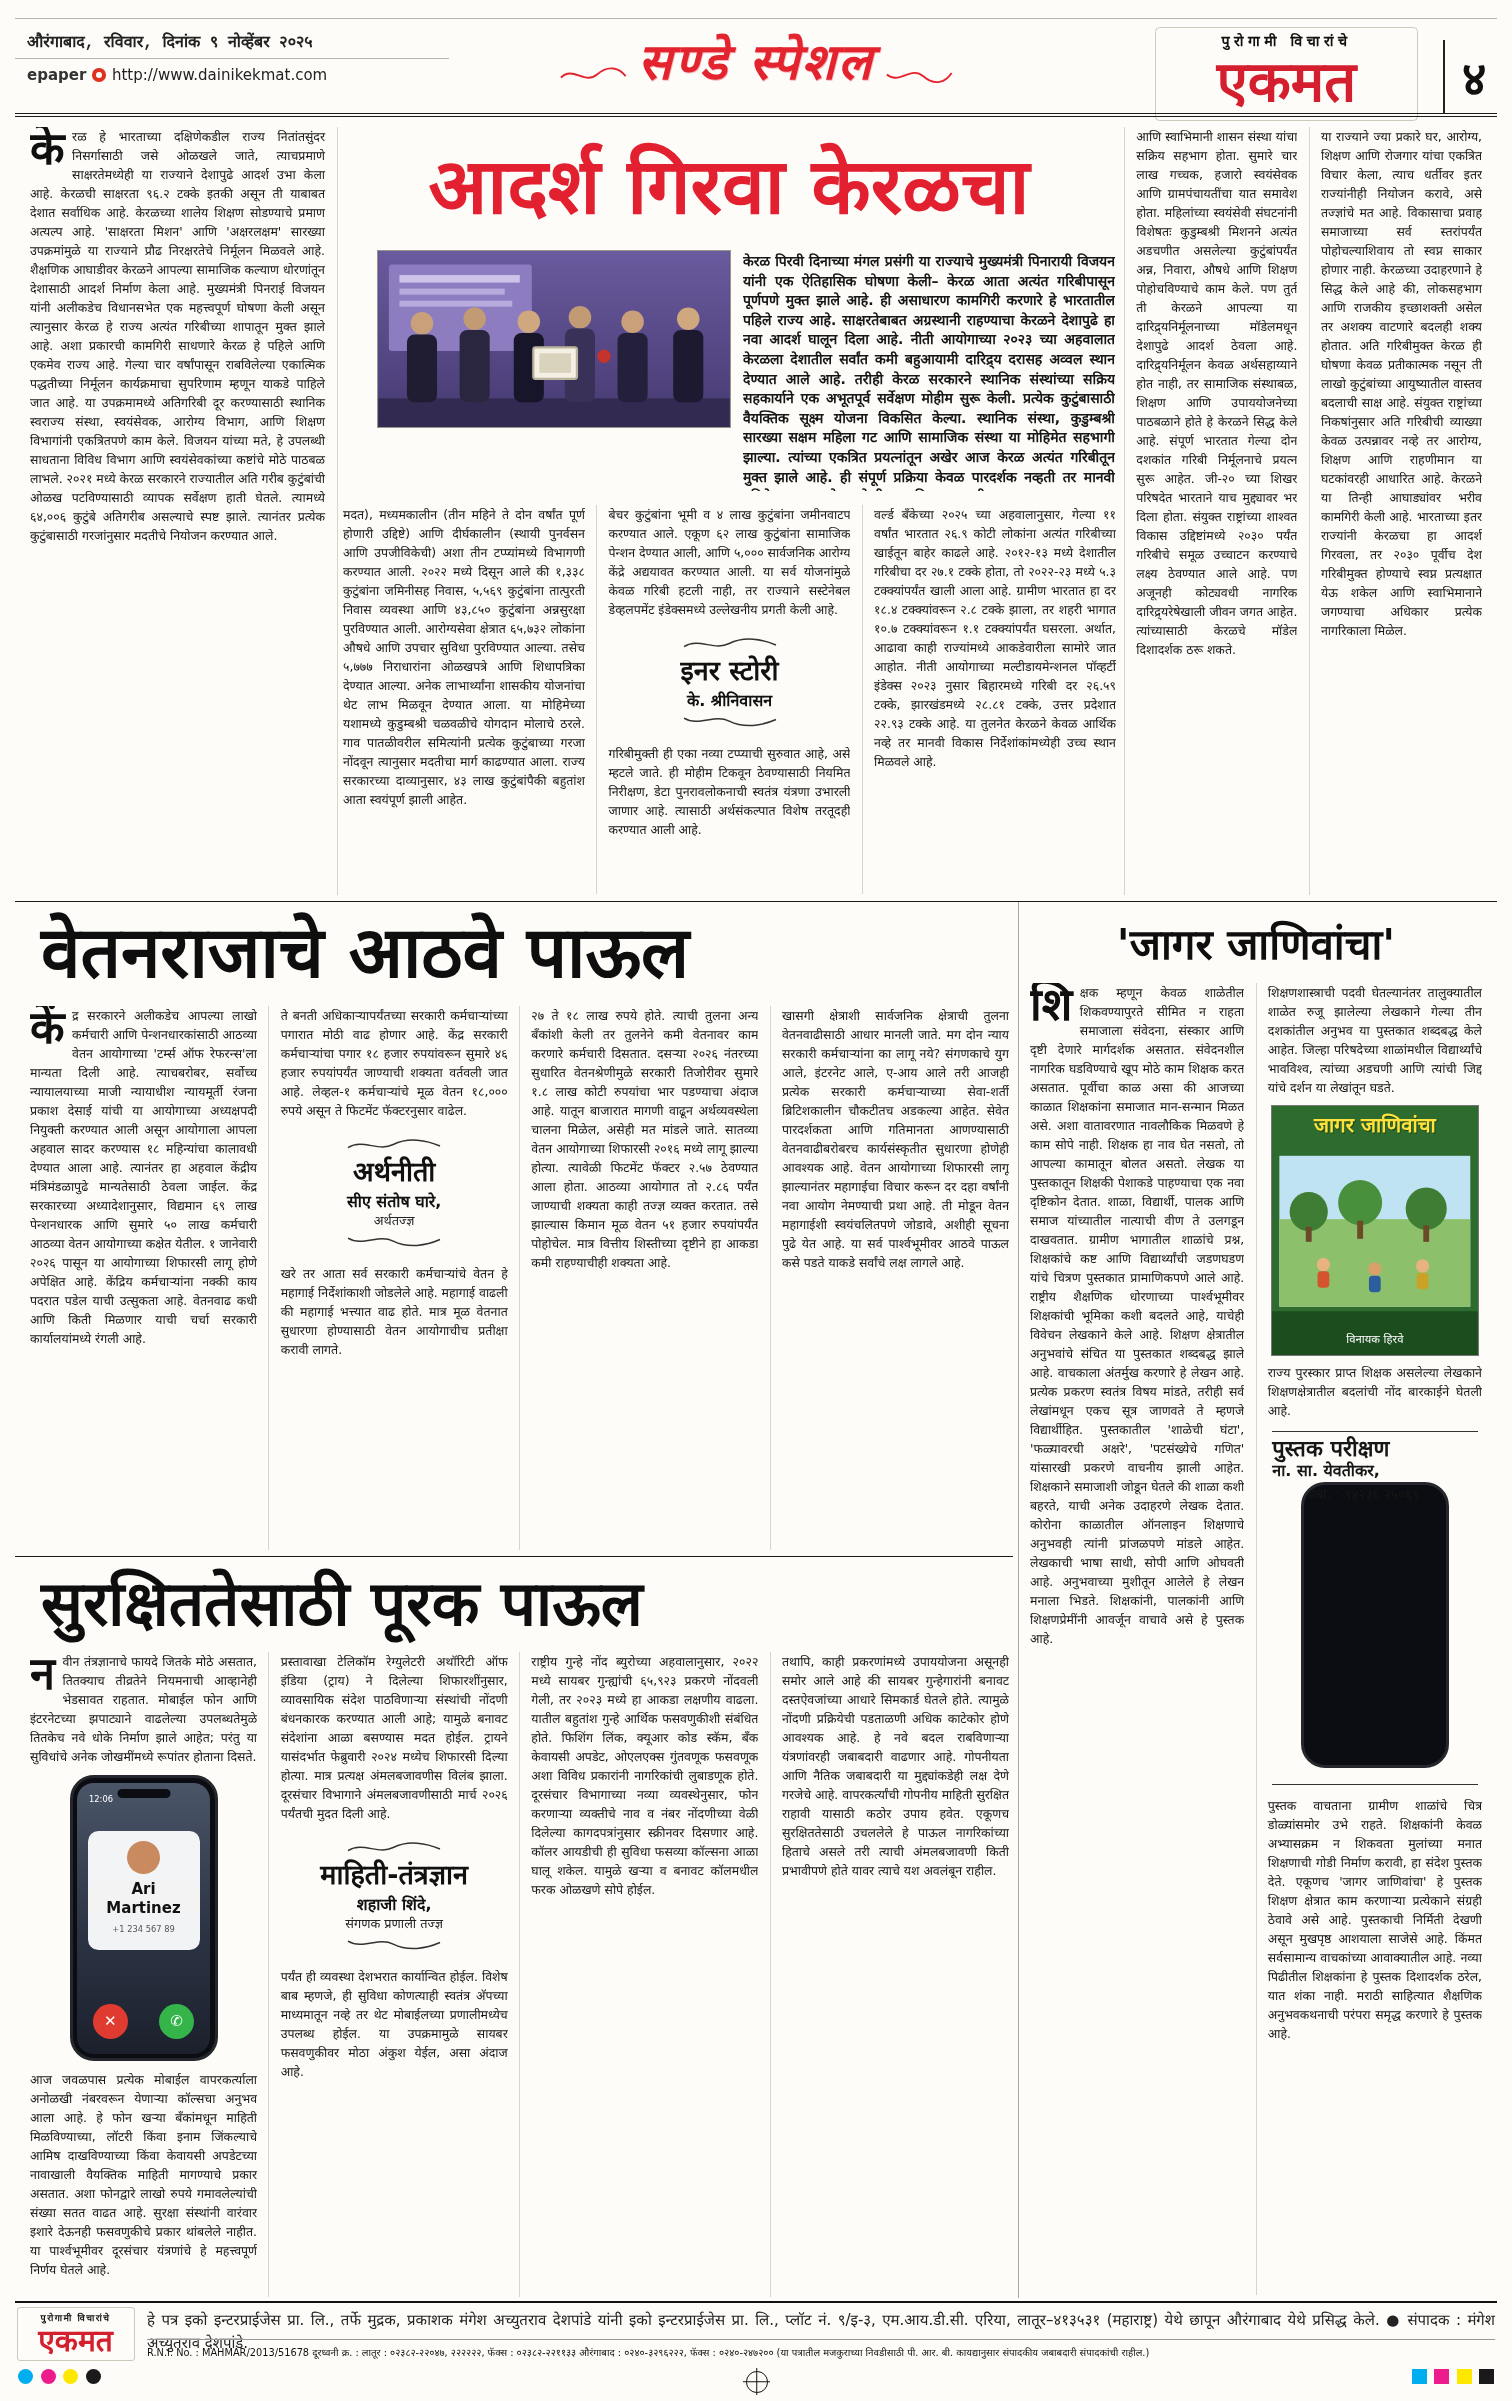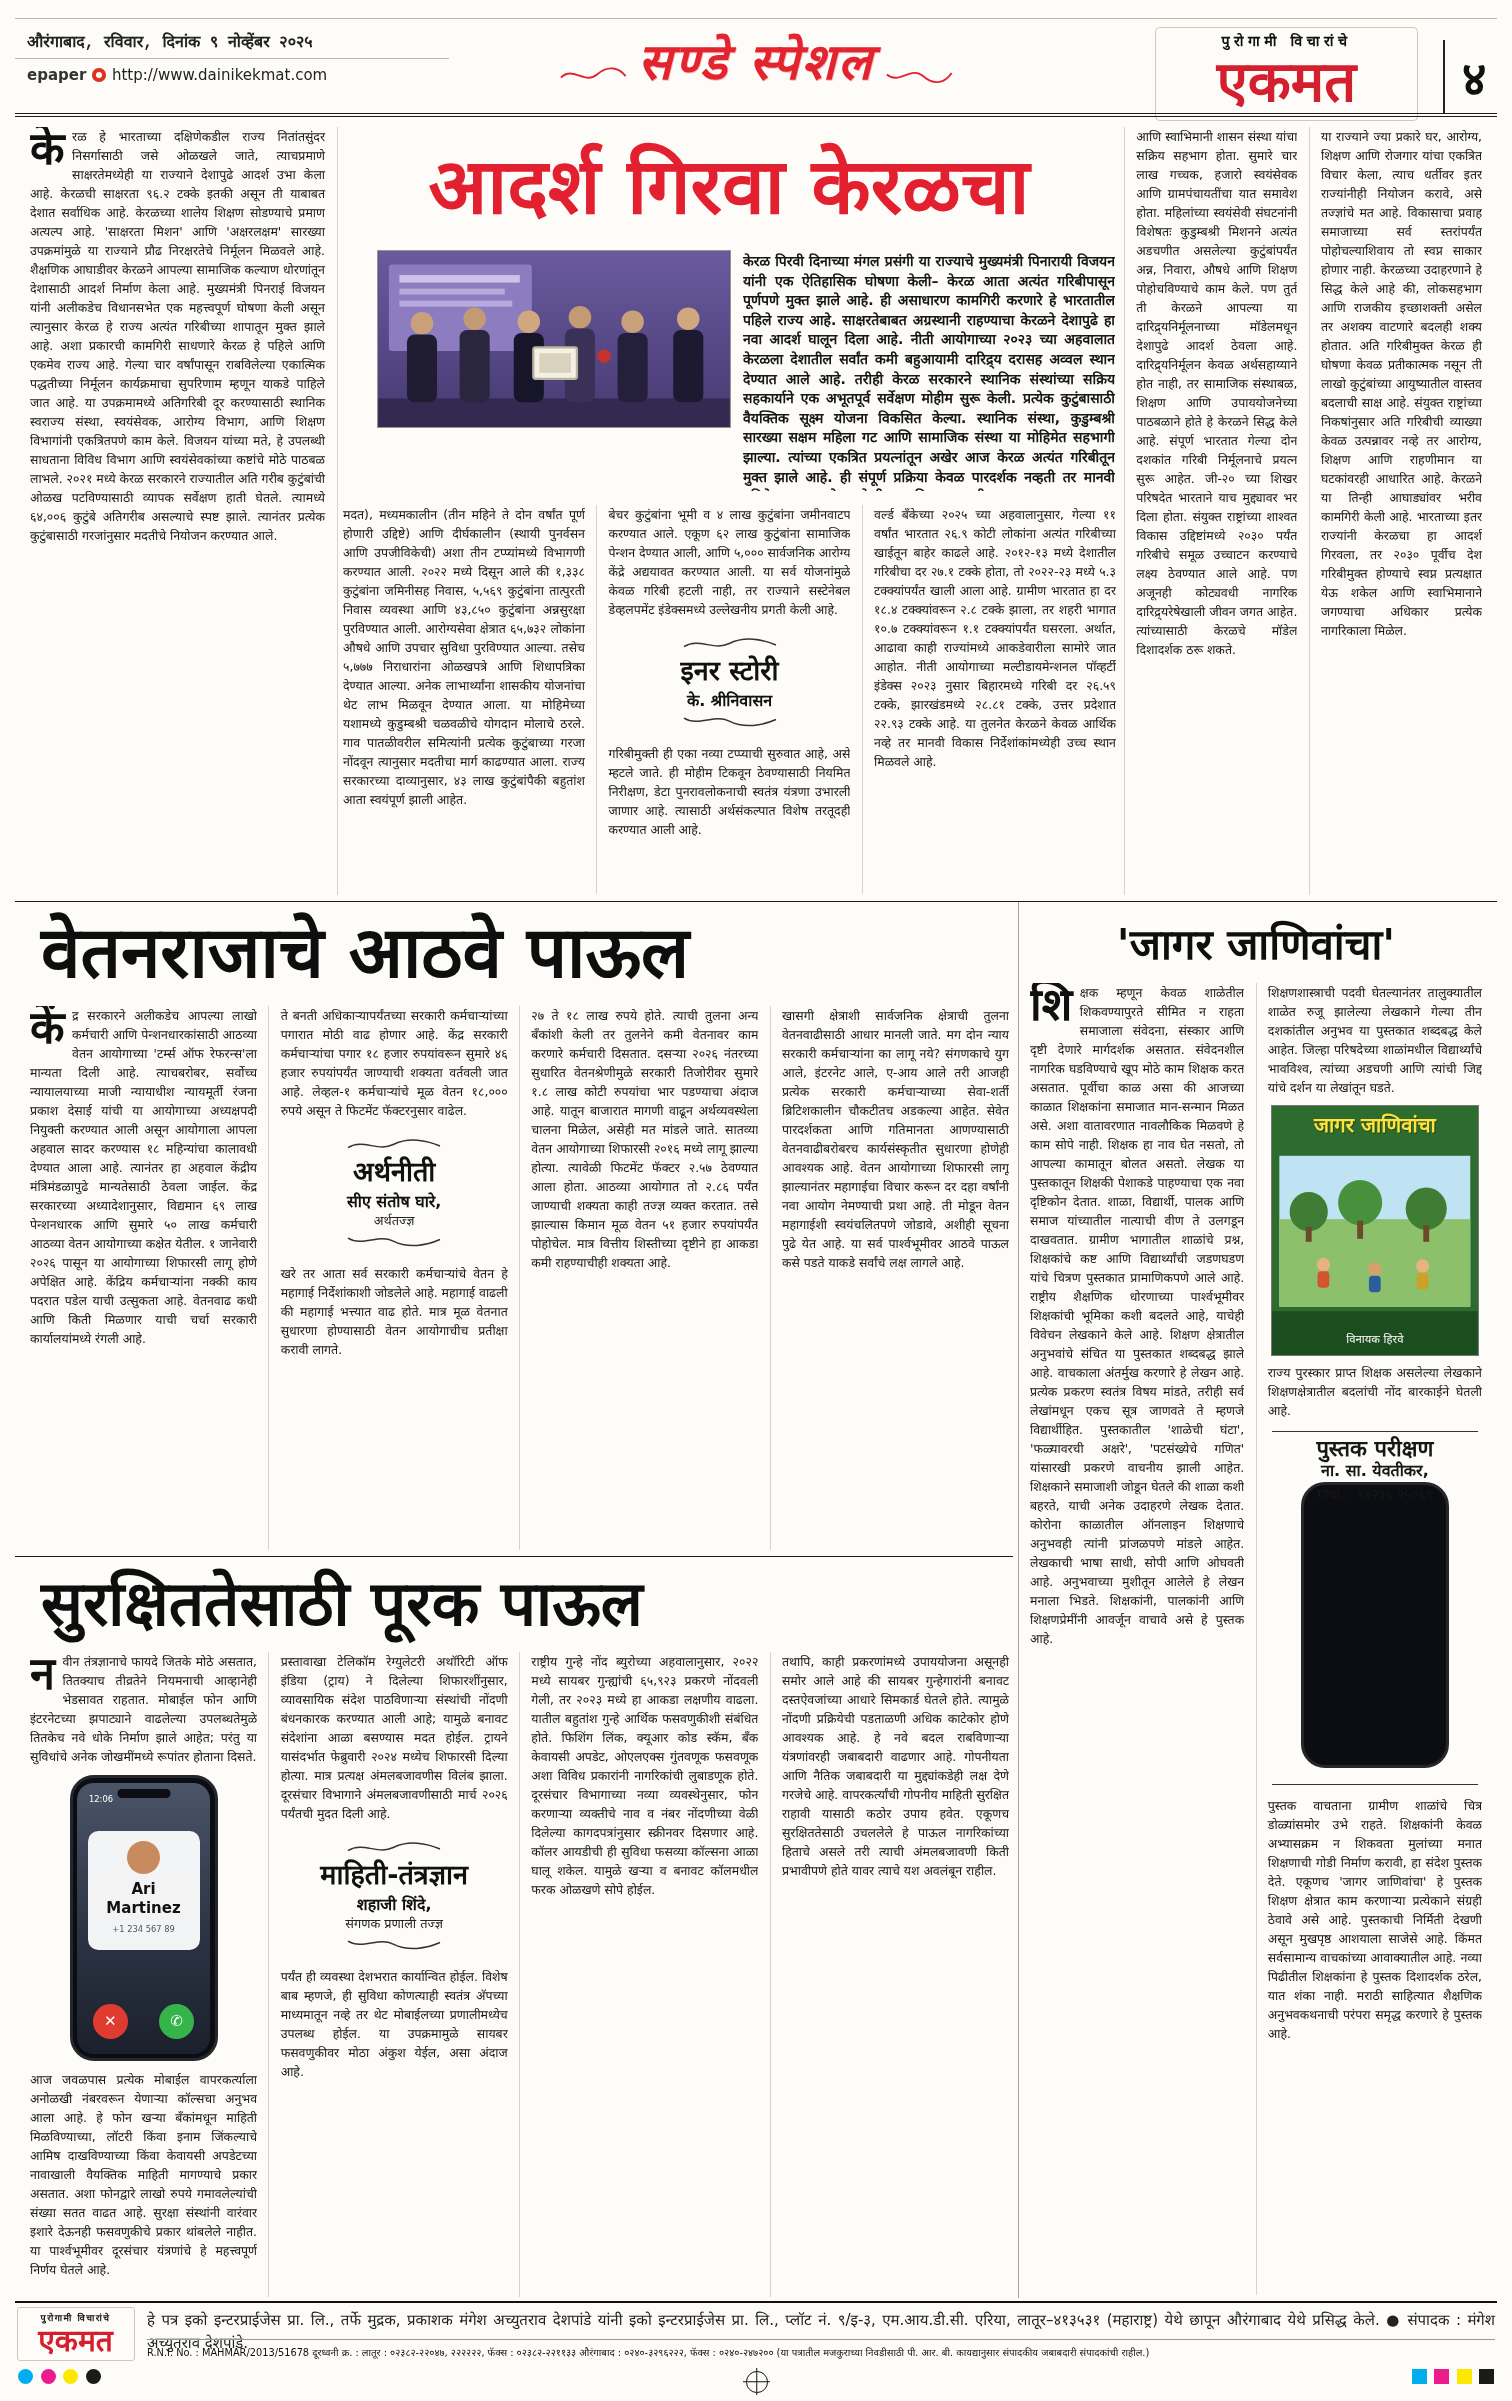--- a/index.html
+++ b/index.html
@@ -51,21 +51,21 @@
 
   
   .hrule{border-top:1.5px solid #1b1b1b;}
   .vrule{border-left:0.8px solid #aaa49a;}
 
   
   .book-cover{width:96%;margin:7.5px auto;border:0.8px solid #777;background:#2e6b2f;position:relative;height:249px;}
   .book-title{position:absolute;top:10.5px;left:0;right:0;text-align:center;color:#ffe23c;
               font-size:20.3px;font-weight:800;text-shadow:0.8px 0.8px 0 #143d14;}
   .book-author{position:absolute;bottom:6px;left:0;right:0;text-align:center;color:#fff;font-size:11.3px;}
-  .credit-box{text-align:center;margin:10.5px 4.5px;padding:7.5px 0;border-top:1.5px solid #333;border-bottom:1.5px solid #333;}
+  .credit-box{margin:10.5px 4.5px;padding:7.5px 0;border-top:1.5px solid #333;border-bottom:1.5px solid #333;}
   .credit-box .label{font-size:22px;font-weight:800;}
   .credit-box .reviewer{font-size:16px;font-weight:700;margin-top:3px;}
   .credit-box .phone{font-size:13.6px;margin-top:1.5px;}
 
   
   .phone{width:142px;height:280px;margin:9px auto;background:#0c0d12;border-radius:24px;
          border:3.8px solid #26272c;position:relative;overflow:hidden;}
   .phone .screen{position:absolute;inset:4.5px;border-radius:16.6px;
                  background:linear-gradient(180deg,#4a5568 0%,#2c3444 55%,#1b202c 100%);}
   .phone .notch{position:absolute;top:6px;left:50%;transform:translateX(-50%);width:53px;height:9px;

